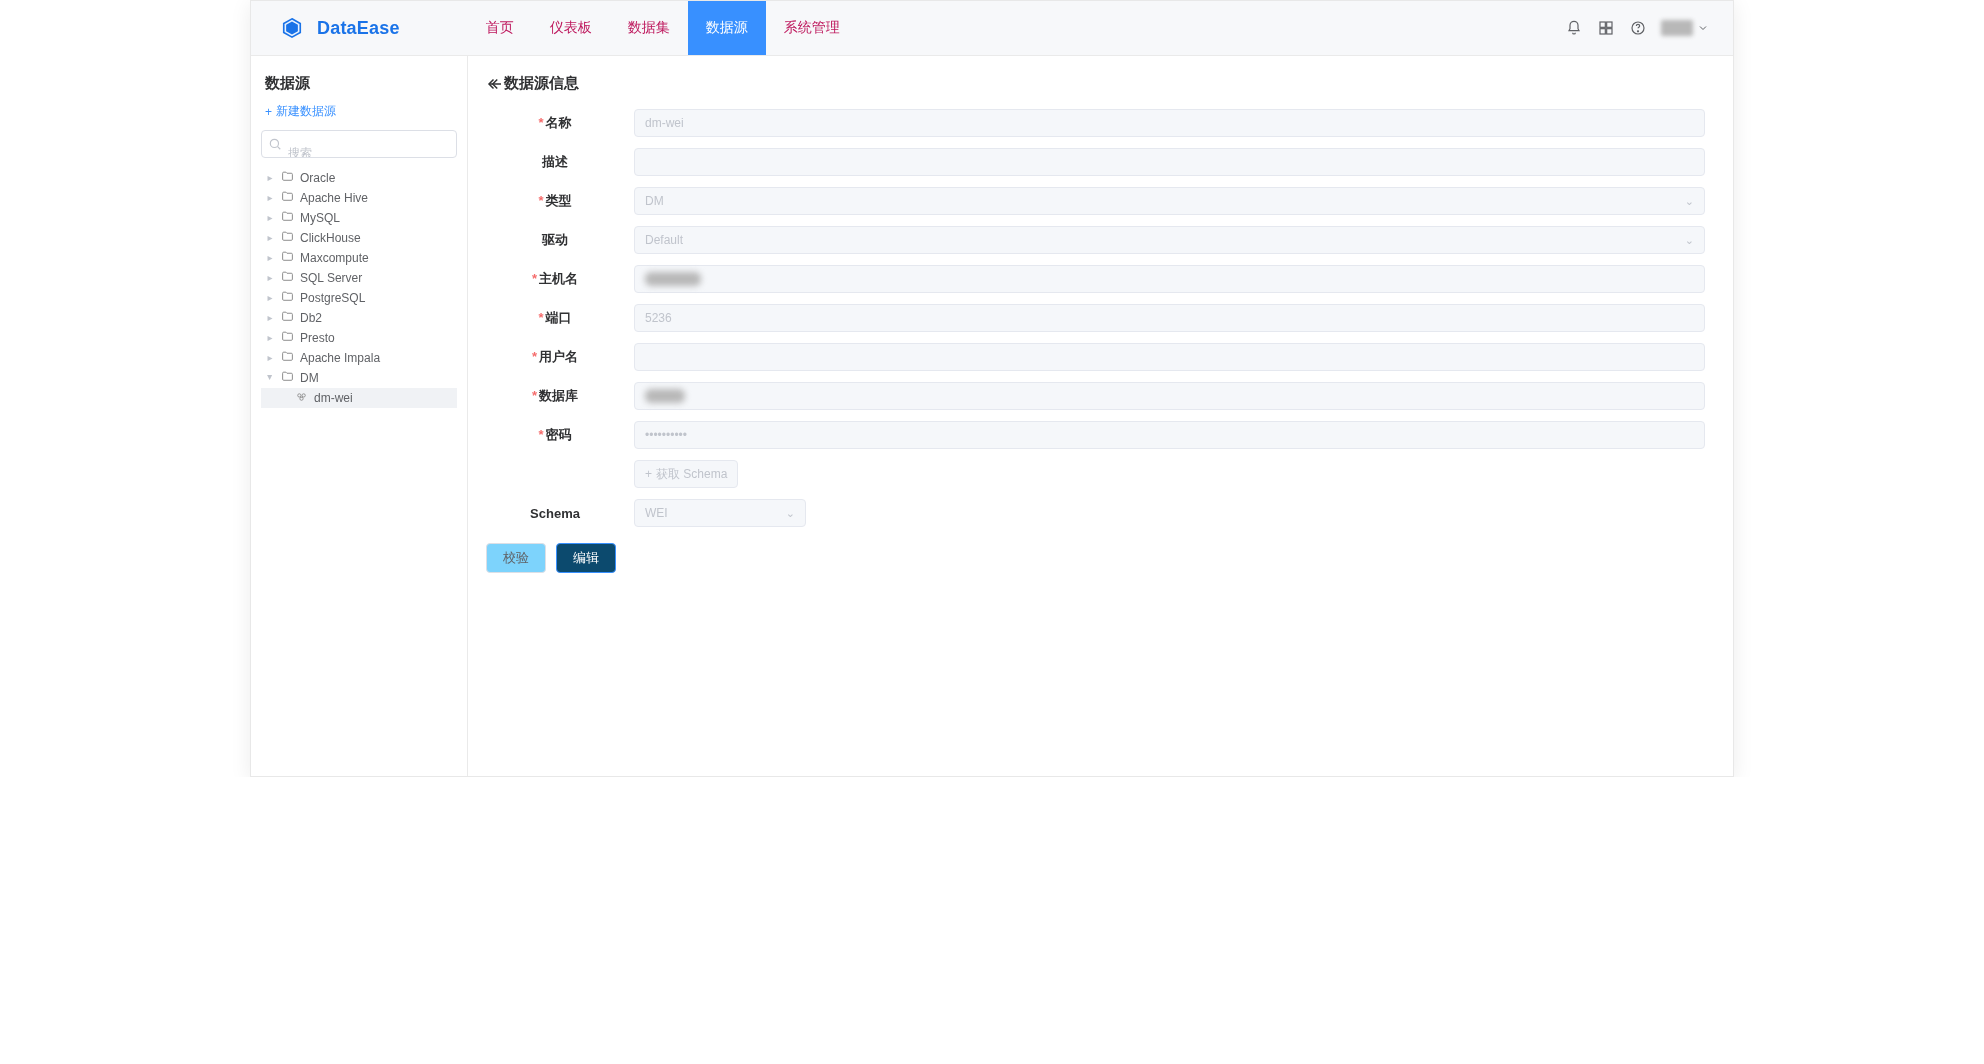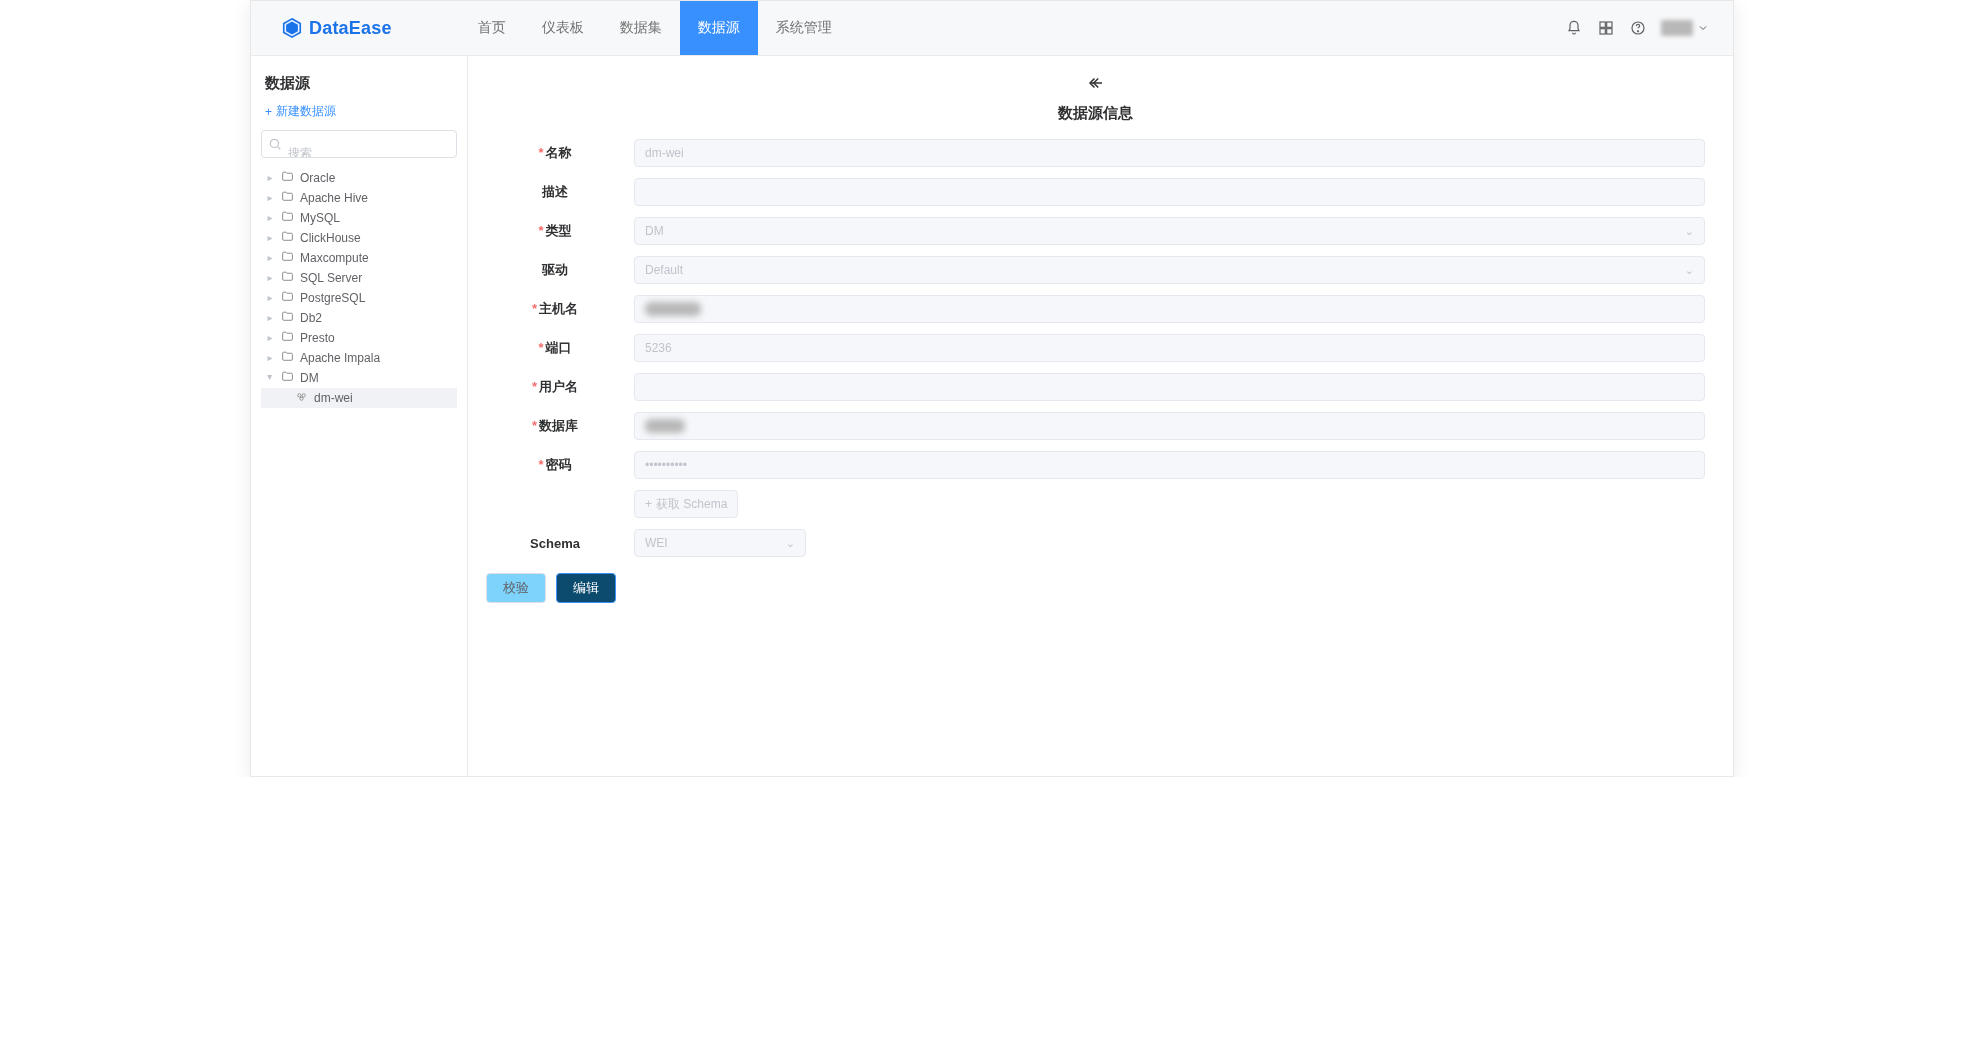--- a/index.html
+++ b/index.html
@@ -21,42 +21,42 @@
   height: 55px;
   background: #f7f8fa;
   display: flex;
   align-items: center;
   border-bottom: 1px solid #eaeaea;
 }
 .logo {
   display: flex;
   align-items: center;
   padding: 0 18px 0 30px;
-  gap: 6px;
+  gap: 14px;
 }
 .logo-hex {
   width: 22px; height: 22px;
 }
 .logo-text {
   font-weight: 700;
   font-size: 18px;
   color: #1a73e8;
   letter-spacing: 0.2px;
 }
 .nav {
   display: flex;
   height: 100%;
   margin-left: 50px;
 }
 .nav-item {
   display: flex;
   align-items: center;
   padding: 0 18px;
   font-size: 14px;
-  color: #737373;
+  color: #be185d;
   cursor: pointer;
 }
 .nav-item.active {
   background: #3890ff;
   color: #fff;
 }
 .topbar-right {
   margin-left: auto;
   display: flex;
   align-items: center;
@@ -146,23 +146,21 @@
 }
 .tree-leaf .dbicon { color: #8a8a8a; }
 
 .content {
   flex: 1;
   padding: 18px 28px 40px 18px;
 }
 .page-head {
   display: flex;
   align-items: center;
-  gap: 12px;
   margin-bottom: 16px;
-  flex-direction: column;
 }
 .back-arrow { cursor: pointer; width: 18px; height: 18px; }
 .page-title { font-size: 15px; font-weight: 600; color: #303133; }
 .form { }
 .row {
   display: flex;
   align-items: center;
   margin-bottom: 11px;
 }
 .lbl {

